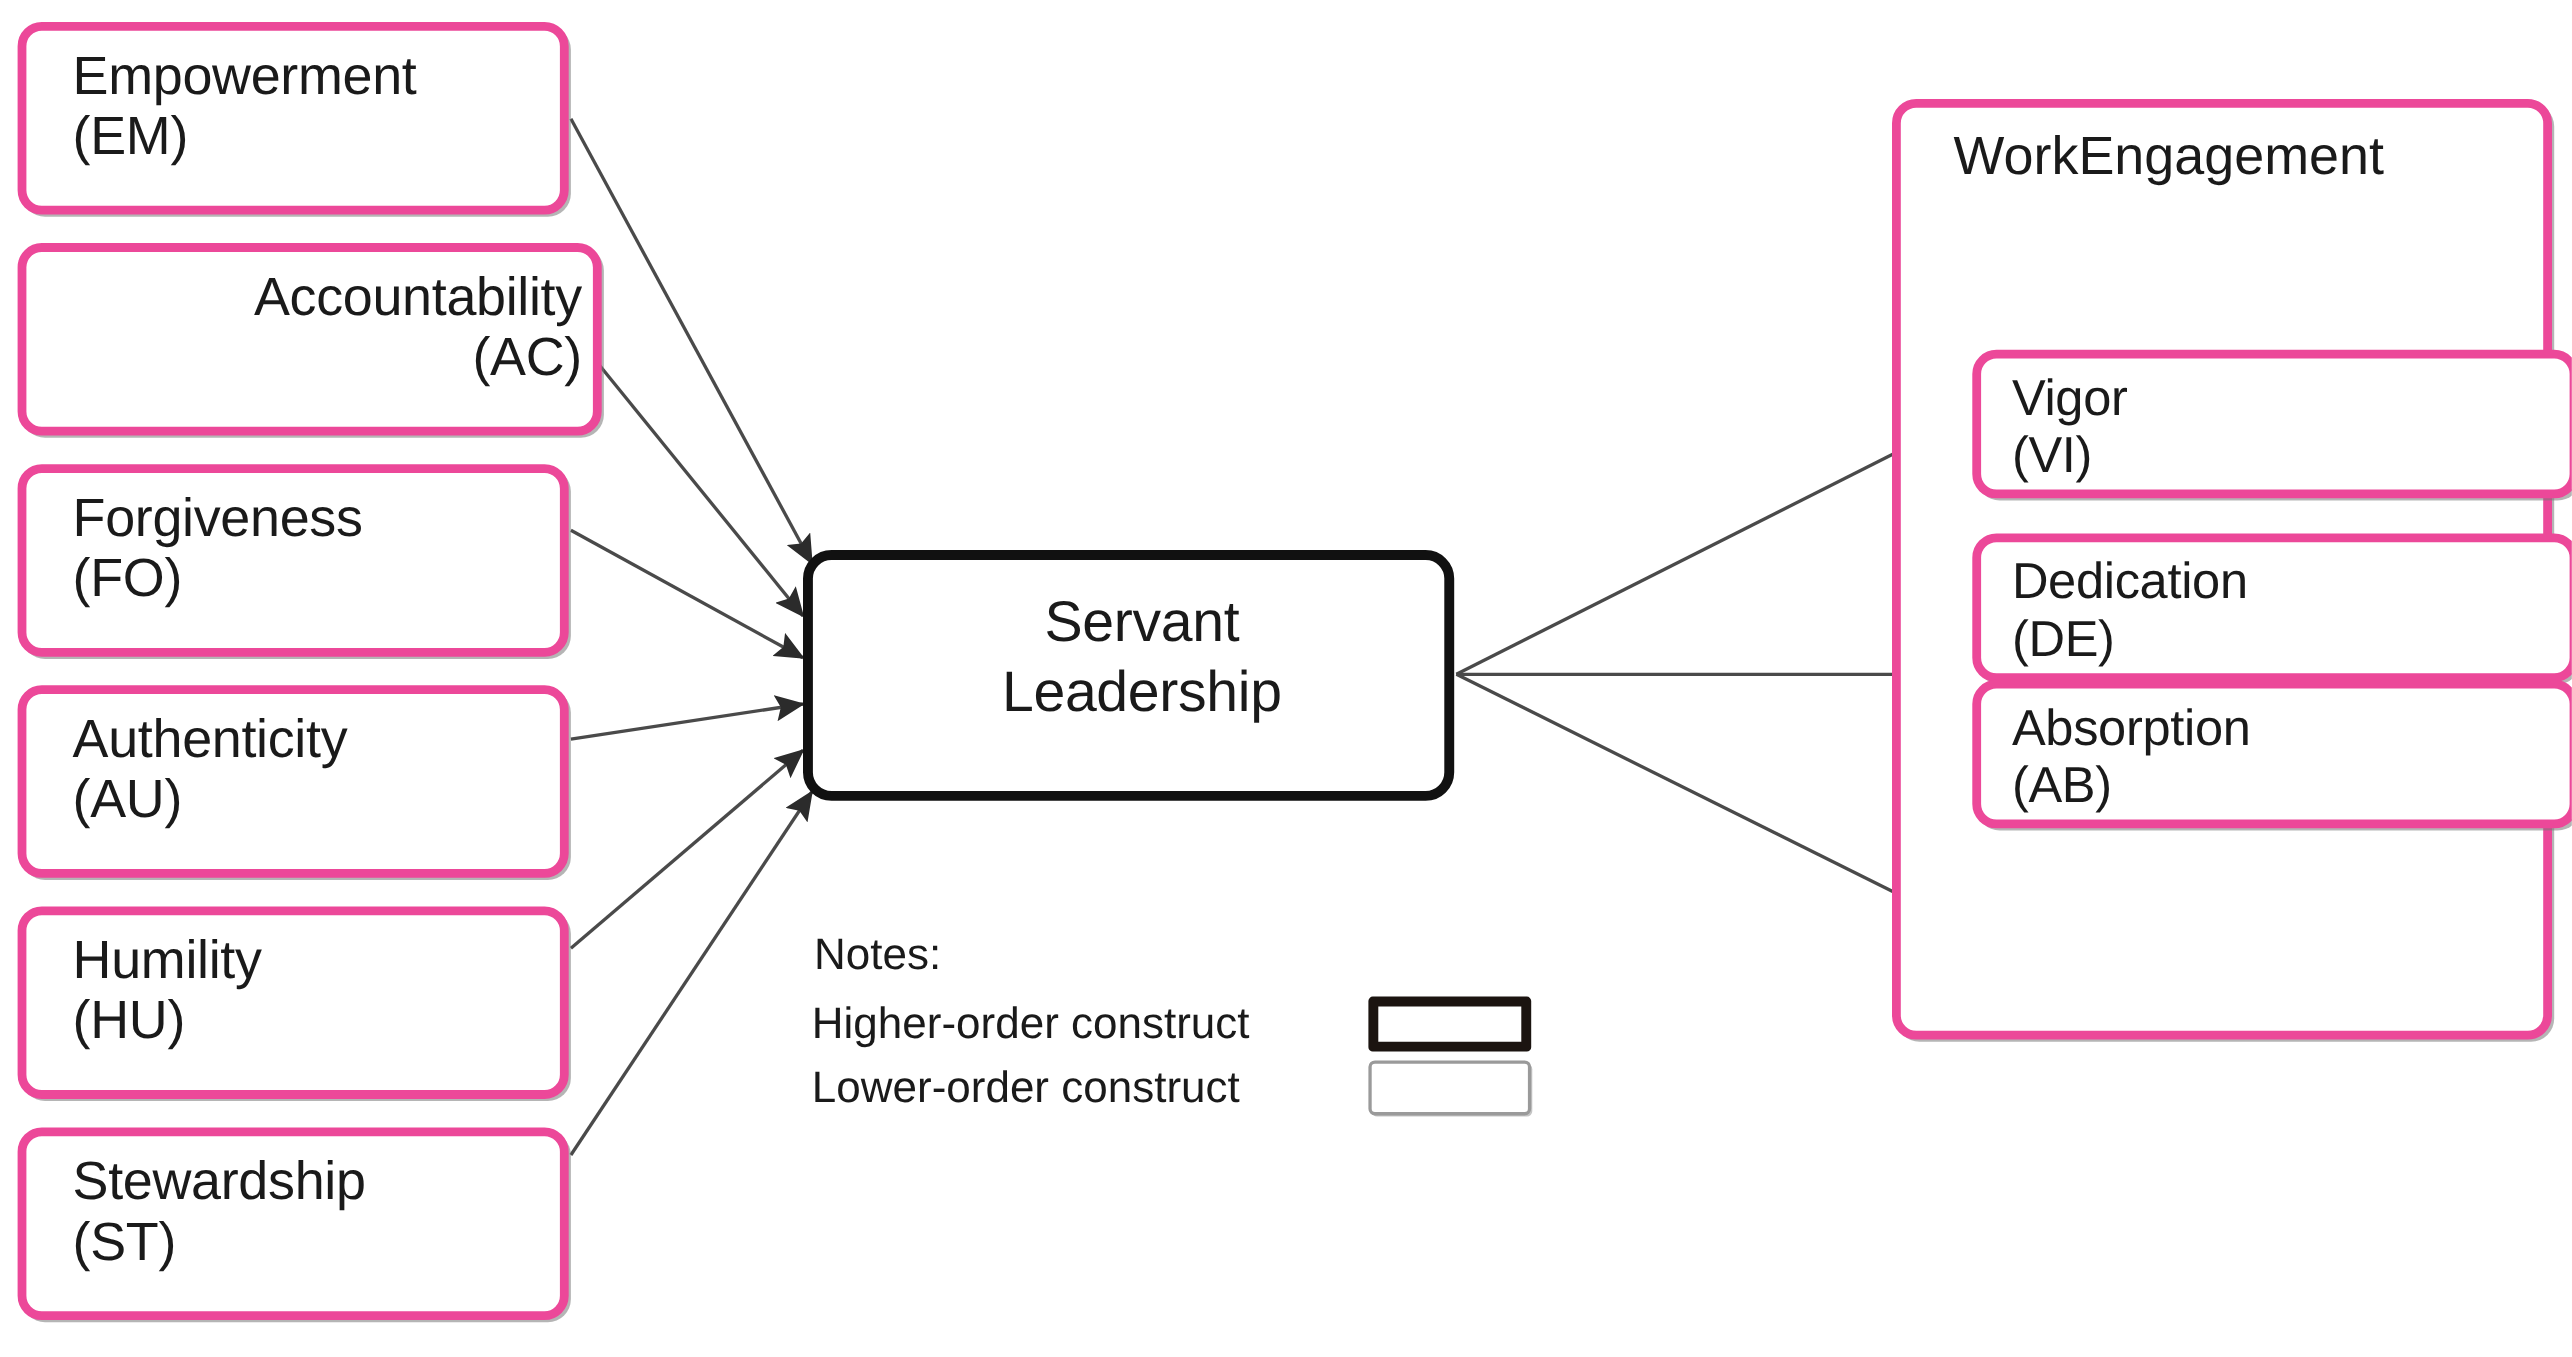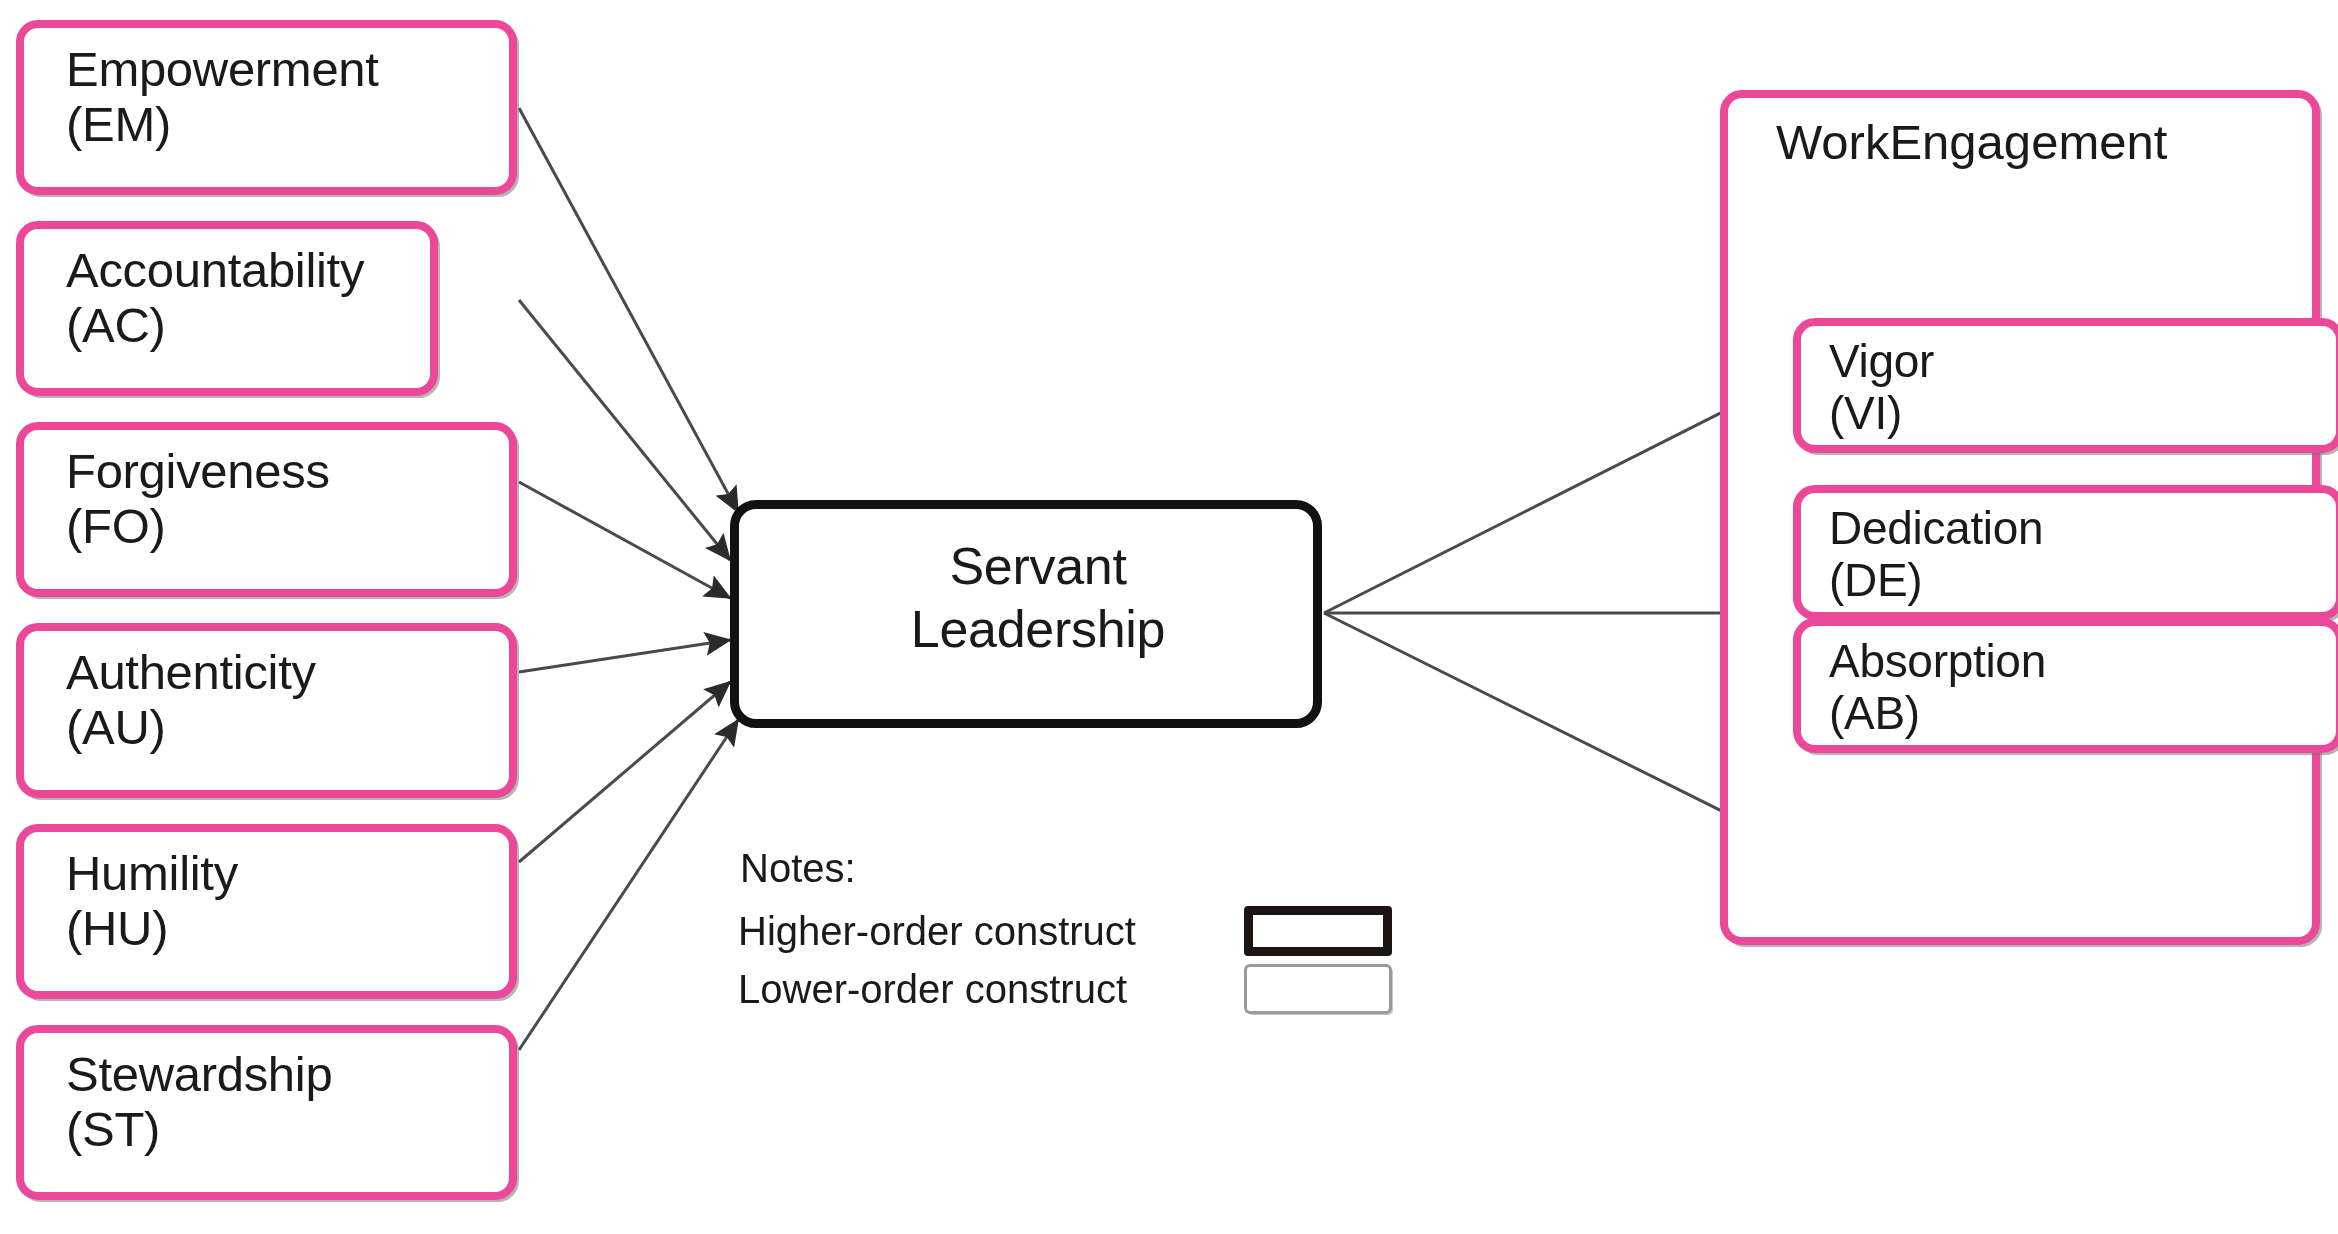--- a/index.html
+++ b/index.html
@@ -61,21 +61,21 @@
     <g stroke="#4a4a4a" stroke-width="3" fill="none" marker-end="url(#ah)">
       <line x1="1324" y1="613" x2="1790" y2="378"></line>
       <line x1="1324" y1="613" x2="1790" y2="613"></line>
       <line x1="1324" y1="613" x2="1790" y2="845"></line>
     </g>
   </svg>
 
   <div class="node lower" id="n0" style="left:16px;top:20px;width:501px;height:175px;">
     <div class="txt"><span>Empowerment</span><span class="l2">(EM)</span></div>
   </div>
-  <div class="node lower" id="n1" style="left:16px;top:221px;width:422px;height:175px;">
+  <div class="node lower" id="n1" style="left:16px;top:221px;width:531px;height:175px;text-align:right;">
     <div class="txt"><span>Accountability</span><span class="l2">(AC)</span></div>
   </div>
   <div class="node lower" id="n2" style="left:16px;top:422px;width:501px;height:175px;">
     <div class="txt"><span>Forgiveness</span><span class="l2">(FO)</span></div>
   </div>
   <div class="node lower" id="n3" style="left:16px;top:623px;width:501px;height:175px;">
     <div class="txt"><span>Authenticity</span><span class="l2">(AU)</span></div>
   </div>
   <div class="node lower" id="n4" style="left:16px;top:824px;width:501px;height:175px;">
     <div class="txt"><span>Humility</span><span class="l2">(HU)</span></div>

